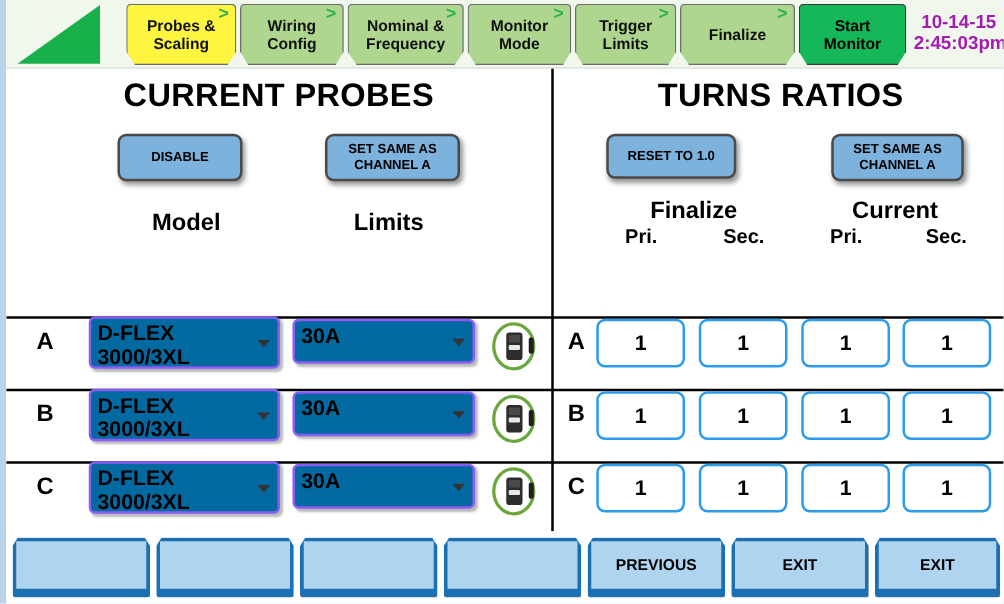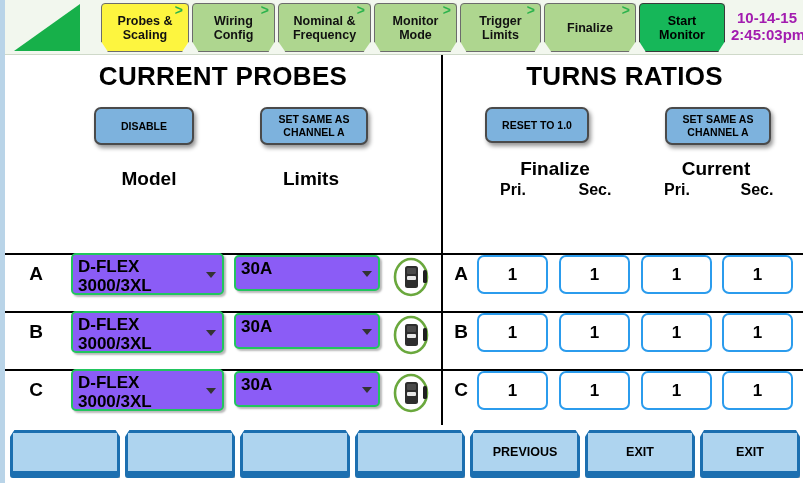--- a/index.html
+++ b/index.html
@@ -104,22 +104,22 @@
   
   .rowline { position:absolute; left:0; width:798px; height:1.5px; background:#000; }
 
   .ch-lbl {
     position:absolute; width:26px; text-align:center;
     font-size:19px; font-weight:bold; color:#000;
   }
 
   .ddl {
     position:absolute;
-    background:#8b5cf6;
-    border:2px solid #22c55e;
+    background:#0369a1;
+    border:2px solid #8b5cf6;
     border-radius:5px;
     box-shadow:2px 2px 2px rgba(0,0,0,.28);
   }
   .ddl .txt {
     position:absolute; left:5px; top:2px; right:24px;
     font-size:17px; font-weight:bold; color:#000;
     line-height:19px; overflow:hidden; white-space:pre-line;
   }
   .ddl .arw {
     position:absolute; right:6px; top:50%; margin-top:-2px;

